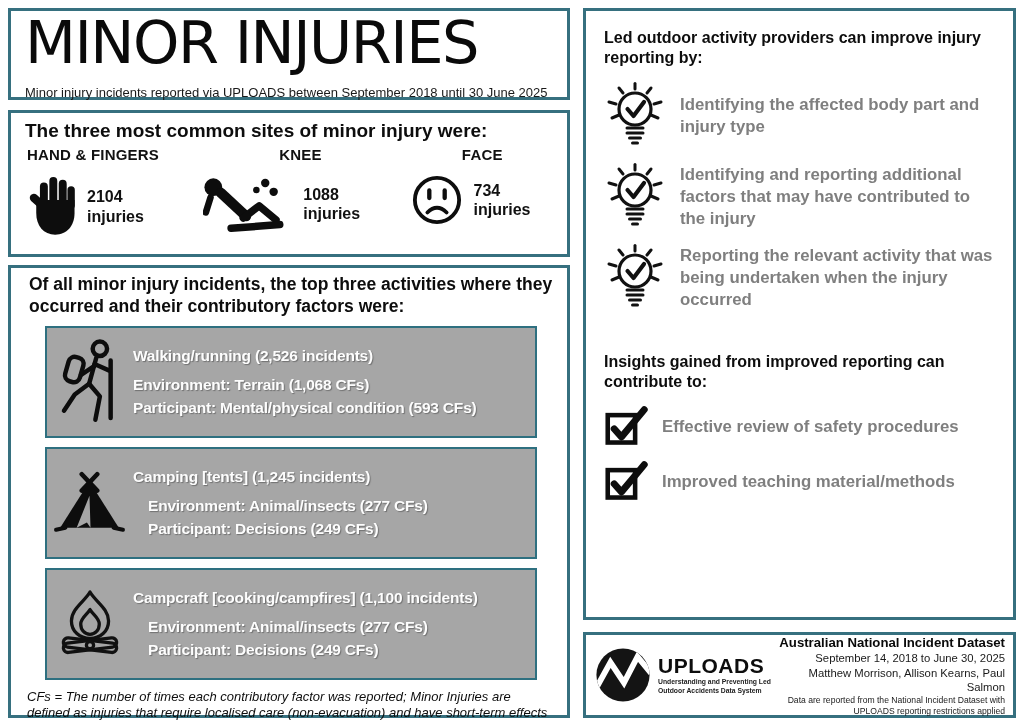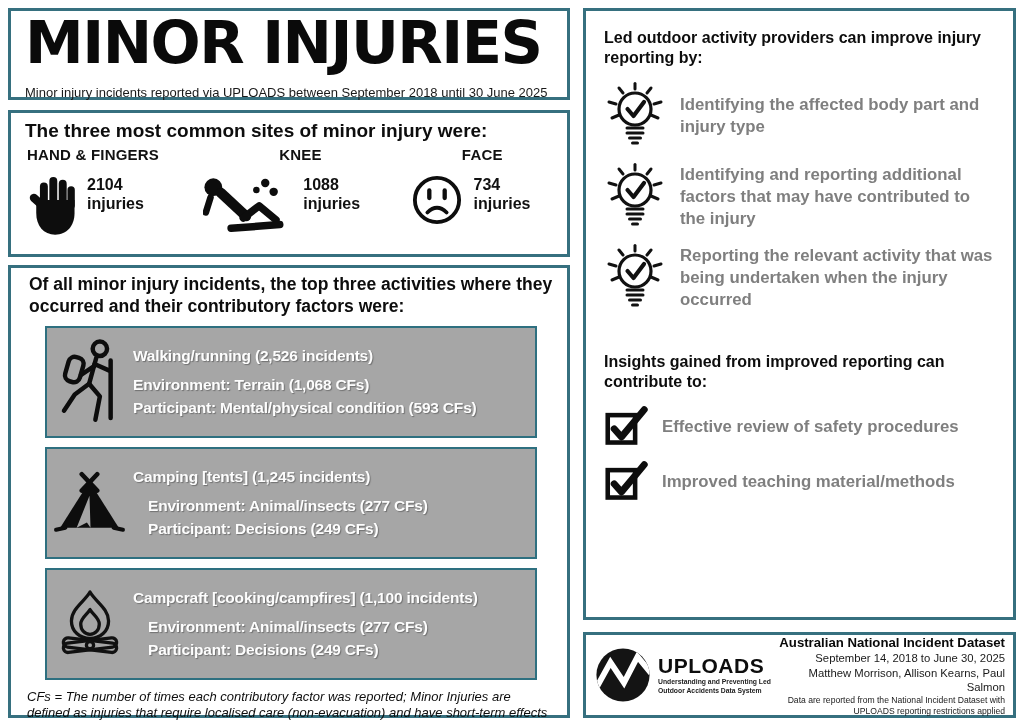--- a/index.html
+++ b/index.html
@@ -8,39 +8,39 @@
     position: relative; width: 1023px; height: 726px;
     background: #fff; color: #111; overflow: hidden;
   }
   .tealbox {
     position: absolute; background: #fff;
     border: 3px solid #36707f;
   }
   
   #title-box { left: 8px; top: 8px; width: 562px; height: 92px; padding: 2px 14px; }
   .main-title {
-    font-family: "DejaVu Sans", sans-serif; font-weight: bold;
+    font-family: "DejaVu Sans", sans-serif; font-weight: normal;
     font-size: 59px; line-height: 1.02; letter-spacing: -1.5px; color: #0a0a0a;
     white-space: nowrap;
   }
   .main-subtitle { font-size: 13px; color: #1a1a1a; margin-top: 12px; white-space: nowrap; }
 
   
   #sites-box { left: 8px; top: 110px; width: 562px; height: 147px; padding: 7px 14px; }
   .sites-heading { font-size: 19px; font-weight: bold; color: #0d0d0d; }
   .sites-row { display: flex; margin-top: 4px; }
   .site-col { display: flex; flex-direction: column; }
   .site-col.c1 { width: 172px; margin-left: 2px; }
   .site-col.c2 { width: 206px; margin-left: 14px; }
   .site-col.c3 { width: 150px; margin-left: 14px; }
   .site-label { font-size: 15px; font-weight: bold; letter-spacing: 0.2px; }
   .c1 .site-label { text-align: left; }
   .c2 .site-label { text-align: center; }
   .c3 .site-label { text-align: center; }
-  .site-figure { display: flex; align-items: flex-start; margin-top: 12px; }
+  .site-figure { display: flex; align-items: center; margin-top: 12px; }
   .site-count { font-size: 16px; font-weight: bold; line-height: 1.2; margin-left: 12px; }
   .icon-wrap { flex: none; display: flex; align-items: center; justify-content: center; }
 
   
   #activities-box { left: 8px; top: 265px; width: 562px; height: 453px; padding: 6px 12px; }
   .activities-heading { font-size: 17.5px; font-weight: bold; line-height: 1.23; color: #0d0d0d; margin-left: 6px; }
   .activity-row {
     width: 492px; height: 112px; margin-left: 22px; margin-top: 9px;
     background: #a6a6a6; border: 2px solid #2e7080;
     display: flex; align-items: center;

